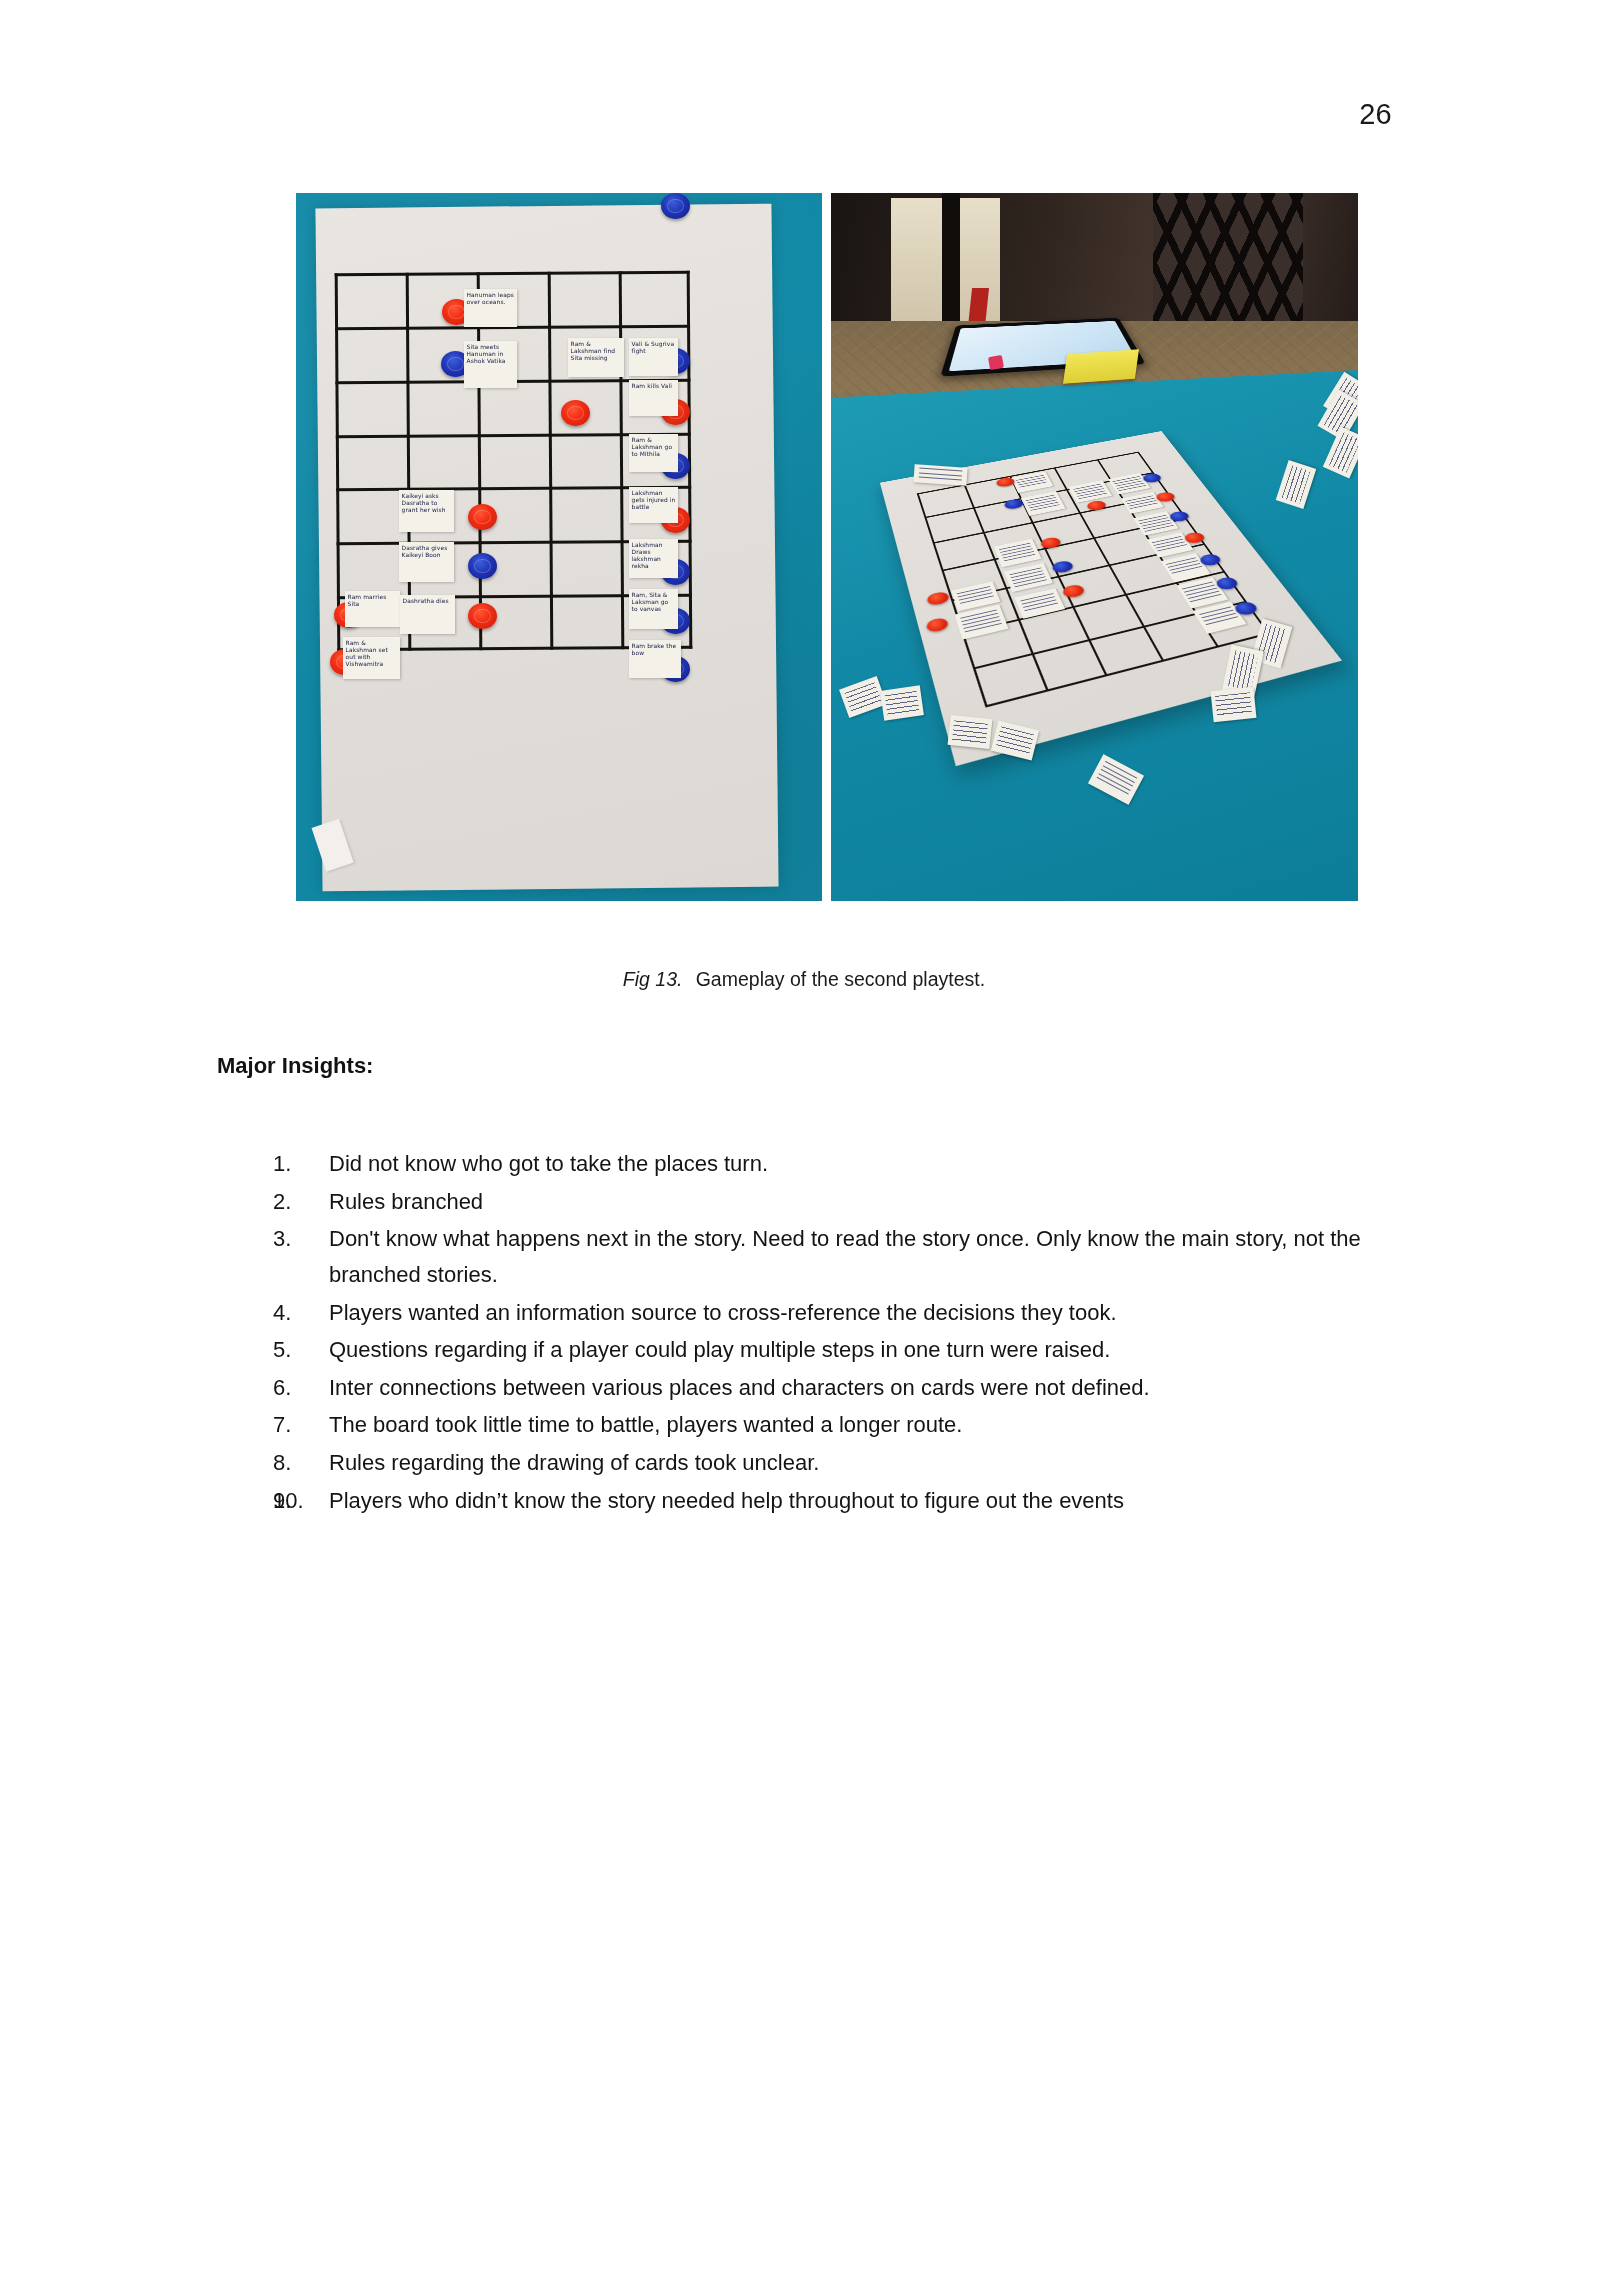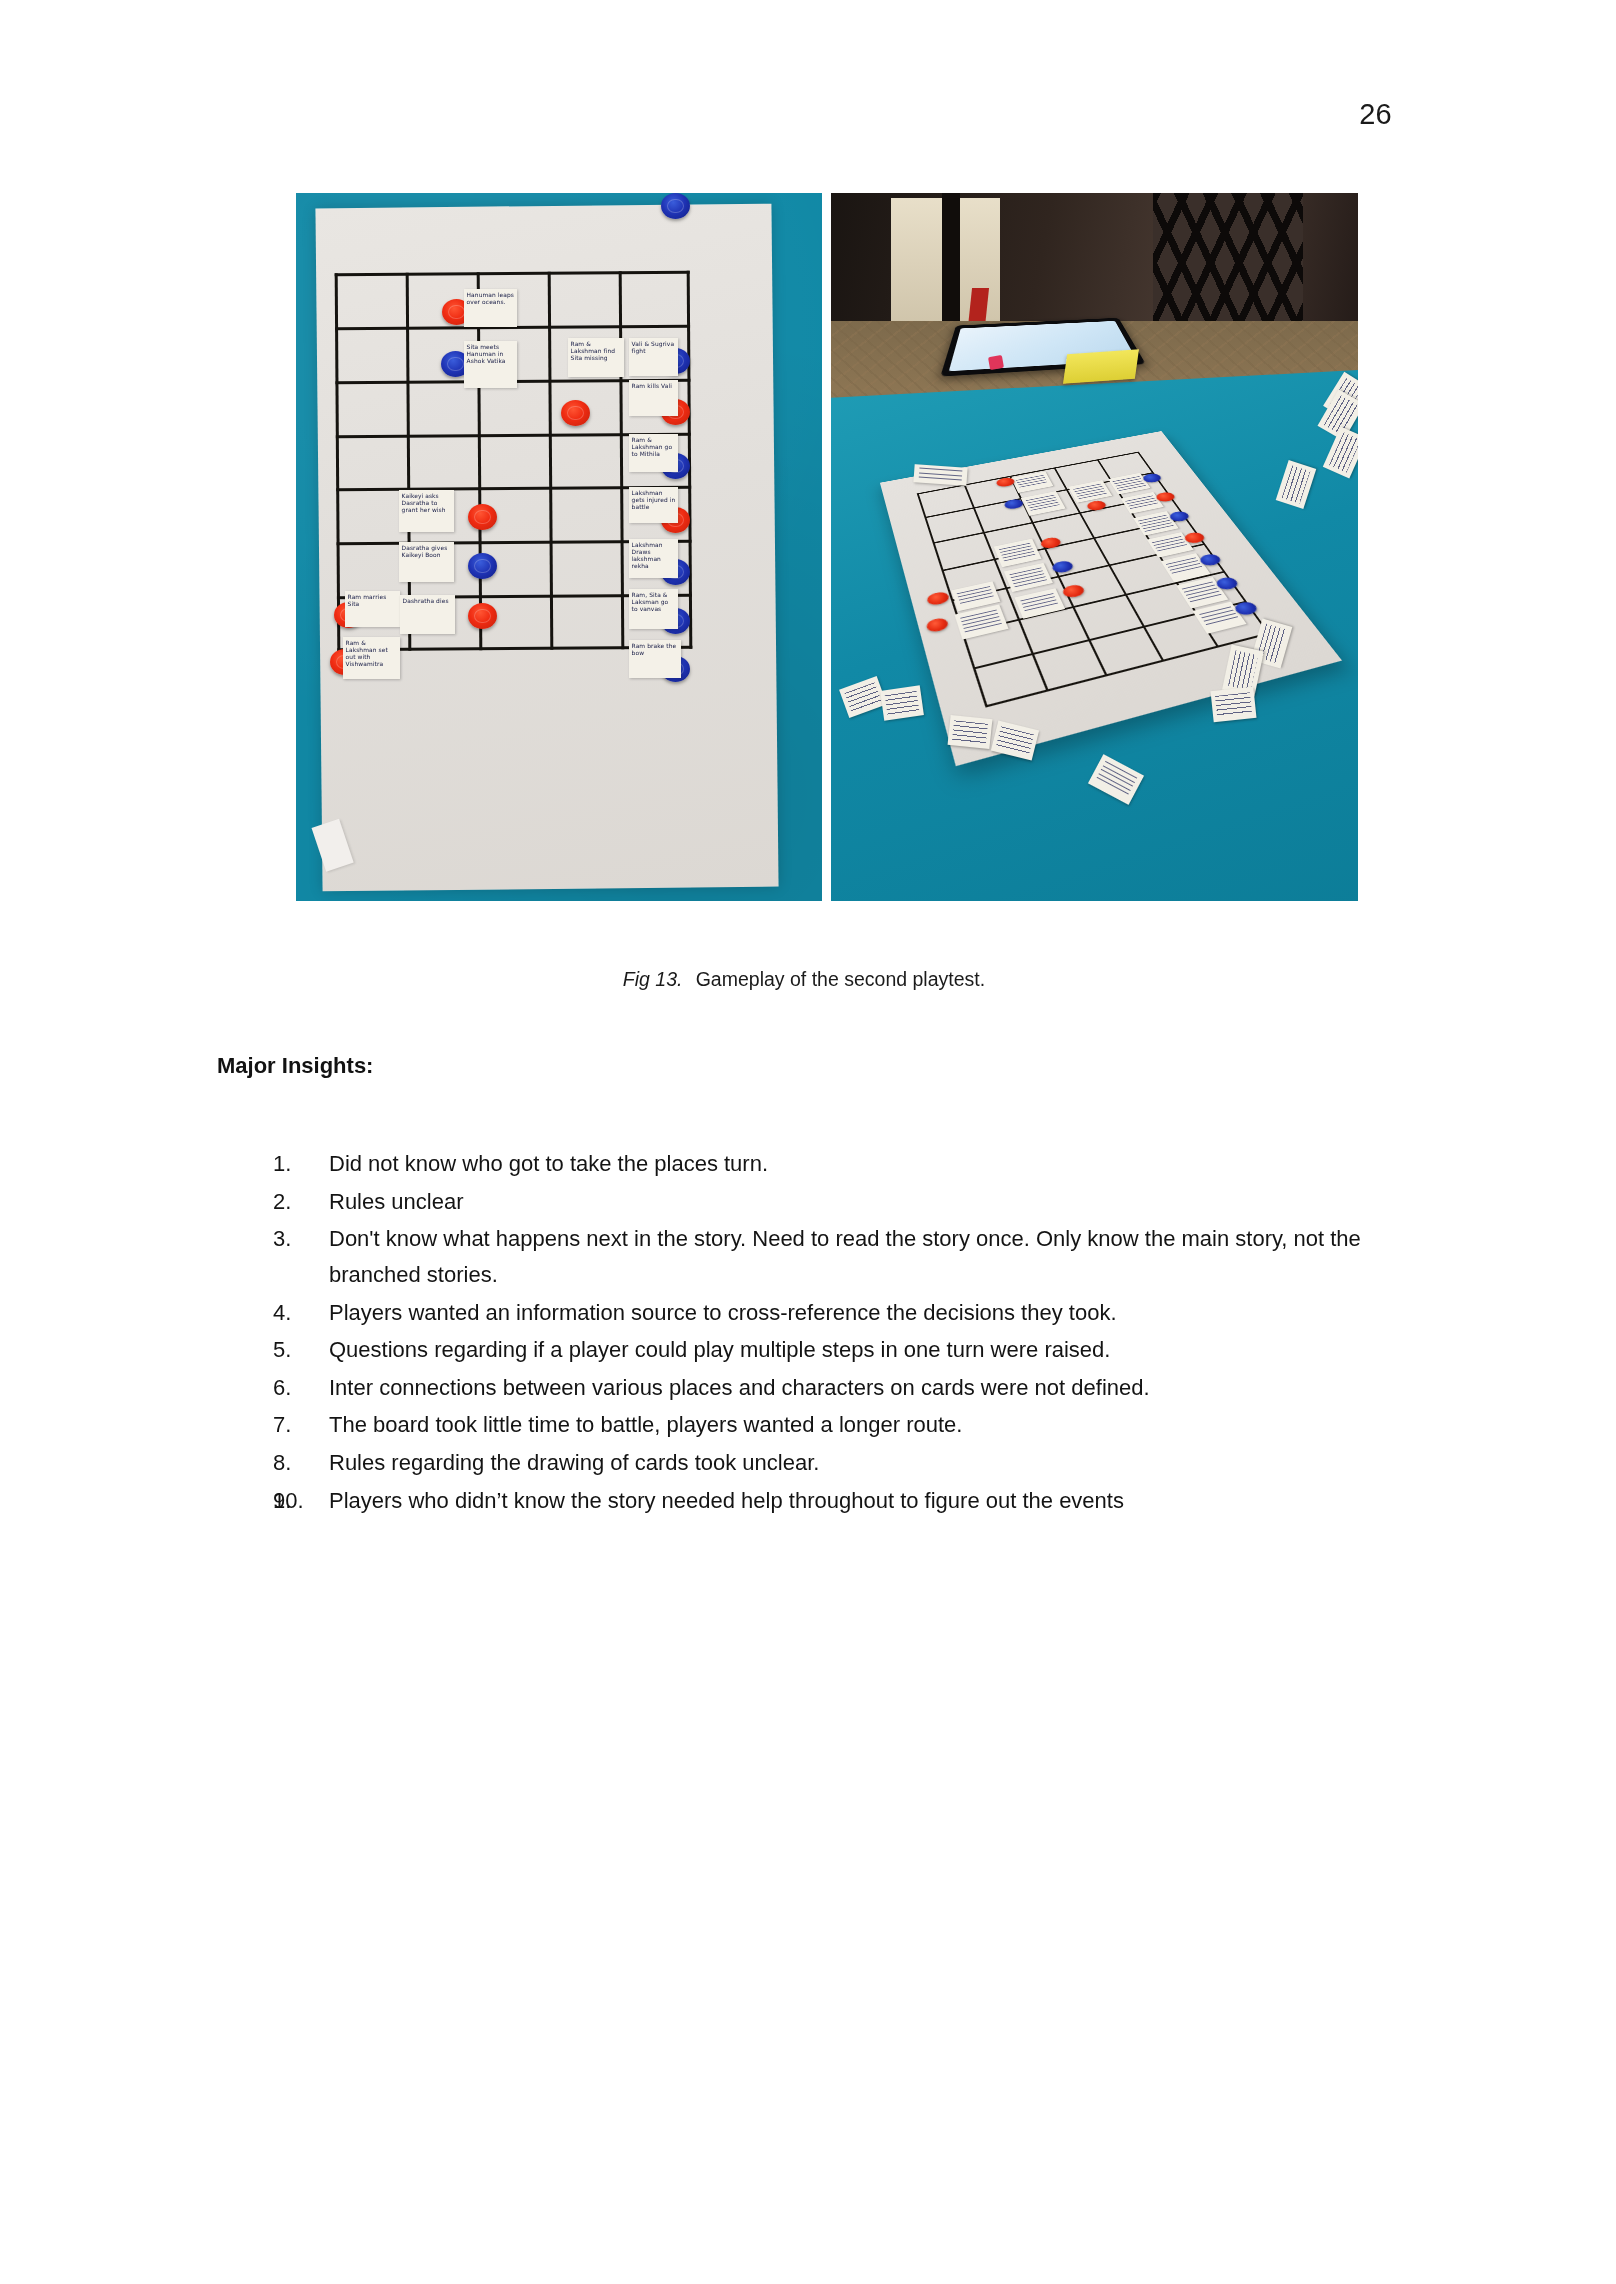--- a/index.html
+++ b/index.html
@@ -425,21 +425,21 @@
 
 <div class="figure-caption">
   <span class="fig-label">Fig 13.</span>
   <span>Gameplay of the second playtest.</span>
 </div>
 
 <div class="section-heading">Major Insights:</div>
 
 <ol class="insights-list" id="insights-list">
     <li><span class="num">1.</span><span>Did not know who got to take the places turn.</span></li>
-    <li><span class="num">2.</span><span>Rules unclear</span></li>
+    <li><span class="num">2.</span><span>Rules branched</span></li>
     <li><span class="num">3.</span><span>Don't know what happens next in the story. Need to read the story once. Only know the main story, not the branched stories.</span></li>
     <li><span class="num">4.</span><span>Players wanted an information source to cross-reference the decisions they took.</span></li>
     <li><span class="num">5.</span><span>Questions regarding if a player could play multiple steps in one turn were raised.</span></li>
     <li><span class="num">6.</span><span>Inter connections between various places and characters on cards were not defined.</span></li>
     <li><span class="num">7.</span><span>The board took little time to battle, players wanted a longer route.</span></li>
     <li><span class="num">8.</span><span>Rules regarding the drawing of cards took unclear.</span></li>
     <li><span class="num">9.</span></li>
     <li class="wide"><span class="num">10.</span><span>Players who didn’t know the story needed help throughout to figure out the events</span></li>
   </ol>
 

